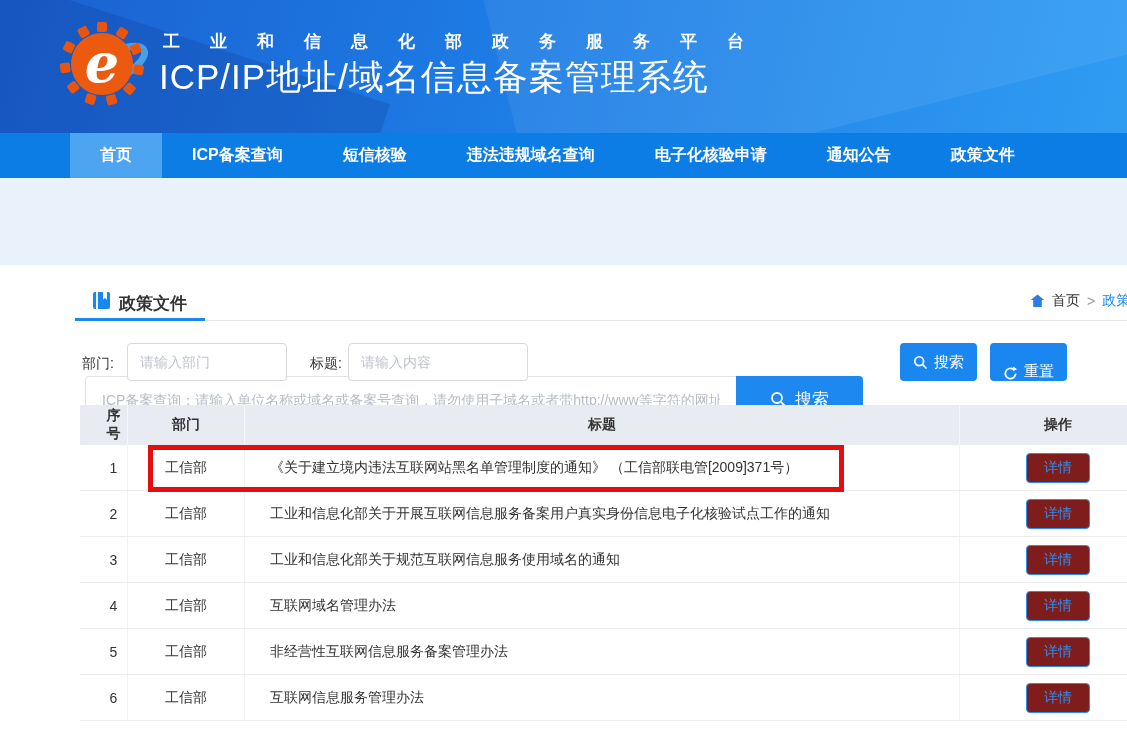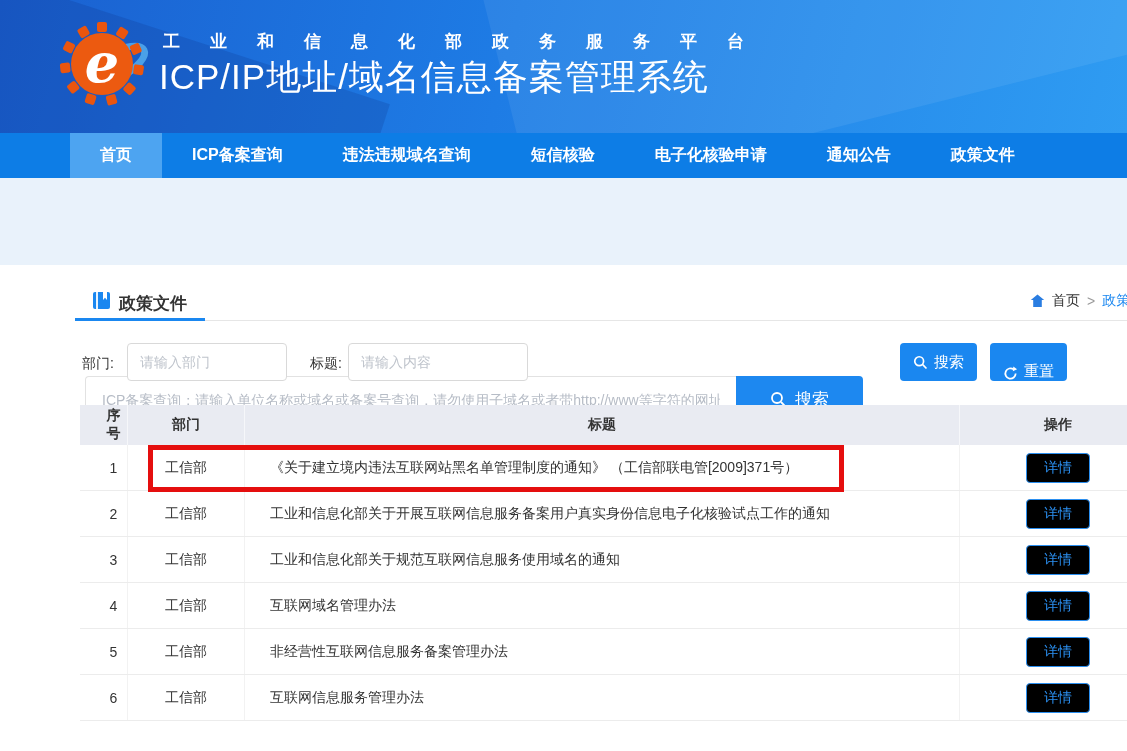--- a/index.html
+++ b/index.html
@@ -71,21 +71,21 @@
   .t-row { display:flex; height:45px; align-items:center; background:#fff; border-bottom:1px solid #ececec;
            font-size:14px; color:#333; }
   .t-row > div { border-right:1px solid #f2f2f2; box-sizing:border-box; height:100%; display:flex; align-items:center; }
   .t-row > div:last-child { border-right:none; }
   .c-no   { width:48px;  justify-content:center; text-align:center;padding-left:20px; }
   .c-dept { width:117px; justify-content:center; text-align:right; }
   .c-title{ width:715px; padding-left:25px; justify-content:flex-start; text-align:left; }
   .c-op   { width:196px; justify-content:center; text-align:center; }
   .t-head .c-no, .t-head .c-dept, .t-head .c-title, .t-head .c-op { display:flex; align-items:center; justify-content:center; height:100%; }
   .t-head .c-title { padding-left:0; }
-  .detail-btn { padding:5px 17px; background:#000000; border:1px solid #2b8ff0; border-radius:4px; color:#2b8ff0;
+  .detail-btn { padding:5px 17px; background:#7f1d1d; border:1px solid #2b8ff0; border-radius:4px; color:#2b8ff0;
                 font-size:14px; cursor:pointer; font-family:inherit; }
 
   
   .red-box { position:absolute; left:148px; top:445px; width:696px; height:47px; box-sizing:border-box;
              border:5px solid #e50e0e; z-index:6; pointer-events:none; }
 </style>
 </head>
 <body>
 
 <div class="page">
@@ -111,22 +111,22 @@
       <circle cx="46" cy="50" r="31" fill="#ec5a10"></circle>
       <text x="46" y="68" text-anchor="middle" font-family="DejaVu Serif, serif" font-style="italic" font-weight="bold" font-size="54" fill="#fff">e</text>
     </svg>
     <div class="hdr-sub">工业和信息化部政务服务平台</div>
     <div class="hdr-title">ICP/IP地址/域名信息备案管理系统</div>
   </div>
 
   <div class="nav">
     <div class="nav-tab active">首页</div>
     <div class="nav-tab">ICP备案查询</div>
+    <div class="nav-tab">短信核验</div>
     <div class="nav-tab">违法违规域名查询</div>
-    <div class="nav-tab">短信核验</div>
     <div class="nav-tab">电子化核验申请</div>
     <div class="nav-tab">通知公告</div>
     <div class="nav-tab">政策文件</div>
   </div>
 
   <div class="strip">
     <input class="icp-input" placeholder="ICP备案查询：请输入单位名称或域名或备案号查询，请勿使用子域名或者带http://www等字符的网址查询" style="">
     <button class="icp-btn">
       <svg width="17" height="17" viewBox="0 0 17 17">
         <circle cx="7" cy="7" r="5" fill="none" stroke="#fff" stroke-width="1.8"></circle>

